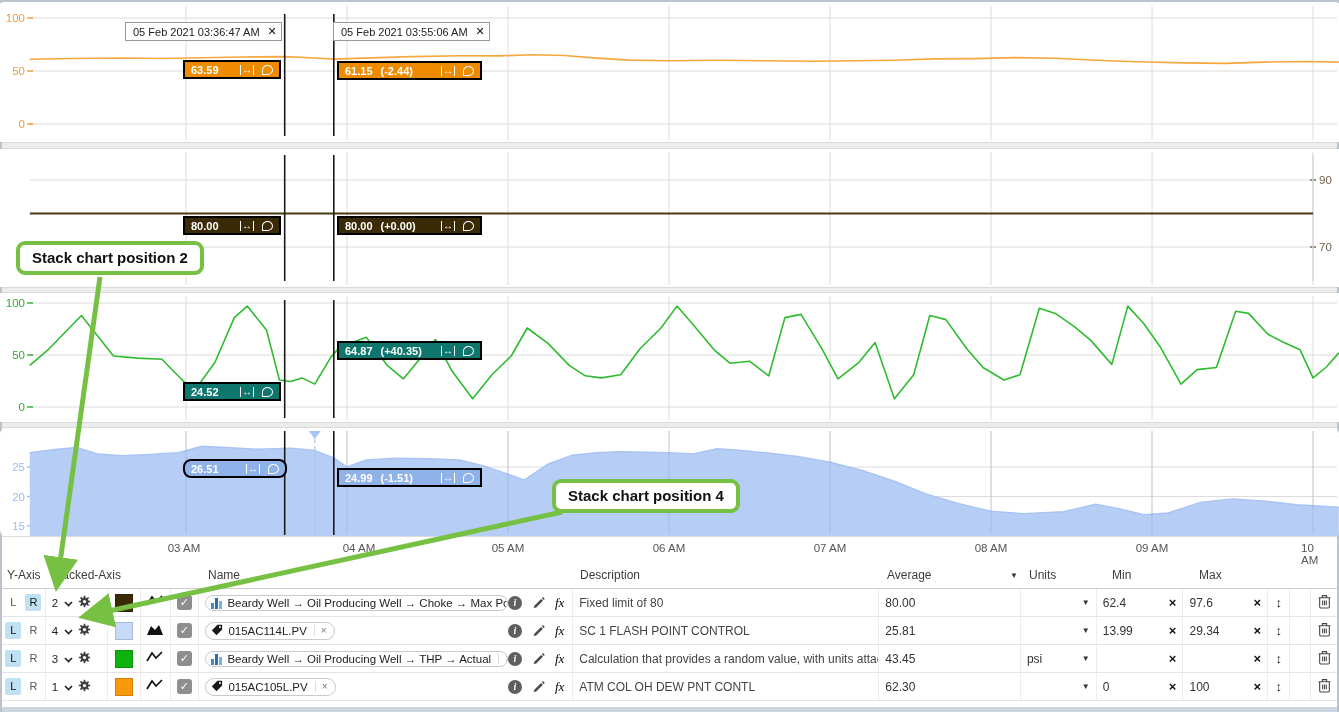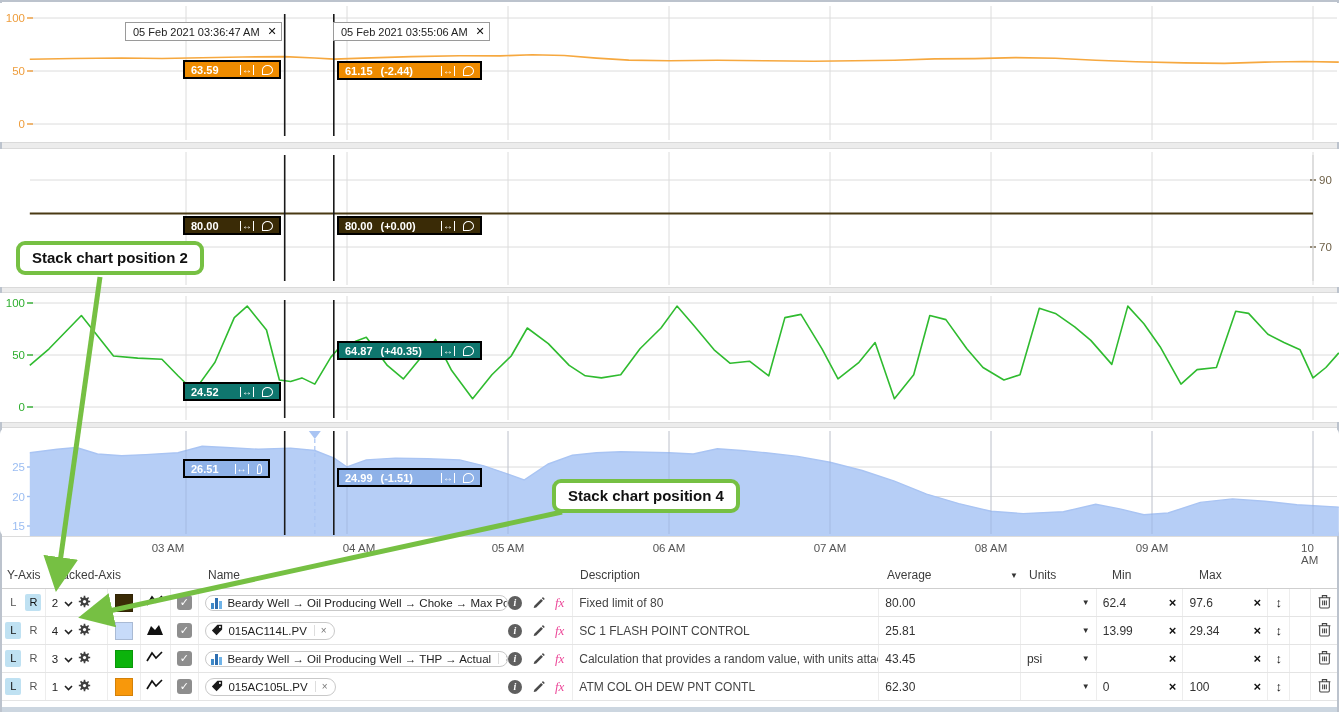--- a/index.html
+++ b/index.html
@@ -62,21 +62,21 @@
   .chk{width:15px;height:15px;background:#8e8e8e;border-radius:3px;color:#fff;font-size:11px;font-weight:bold;
        display:flex;align-items:center;justify-content:center;}
   .pill{display:flex;align-items:center;gap:5px;border:1px solid #c9c9c9;border-radius:11px;padding:1px 7px 1px 5px;
         font-size:11.5px;color:#222;white-space:nowrap;overflow:hidden;max-width:300px;}
   .pill .px{color:#777;font-size:10px;border-left:1px solid #ddd;padding-left:6px;margin-left:2px;}
   .assetico{display:inline-flex;align-items:flex-end;gap:1px;height:12px;}
   .assetico i{display:inline-block;width:3px;background:#3f8ac9;}
   .iconset{display:flex;align-items:center;gap:10px;flex:none;}
   .i-info{width:14px;height:14px;border-radius:50%;background:#5f5f5f;color:#fff;
           font:bold italic 10px/14px "Liberation Serif",serif;text-align:center;}
-  .i-fx{font:italic 13px "Liberation Serif",serif;color:#ec4899;}
+  .i-fx{font:italic 13px "Liberation Serif",serif;color:#000000;}
   .ddv{font-size:8px;color:#333;margin-right:6px;}
   .xbtn{font-weight:bold;font-size:13px;color:#111;margin-right:6px;}
   .updown{font-size:13px;font-weight:bold;color:#111;}
   .bottombar{position:absolute;left:2px;right:2px;bottom:0;height:5px;background:#ccd6e0;z-index:3;}
 </style>
 </head>
 <body>
 
 <div class="stage">
 
@@ -230,36 +230,36 @@
     <span class="mi">↔</span>
       <span class="sb"></span>
   </div>
   <div class="vbadge bg-green" style="left:337px;top:341px;width:145px;">
     <span>64.87</span>
     <span>(+40.35)</span>
       <span class="sp"></span>
     <span class="mi">↔</span>
       <span class="sb"></span>
   </div>
-  <div class="vbadge bg-blue" style="left:183px;top:459px;width:87px;">
+  <div class="vbadge bg-blue" style="left:183px;top:459px;width:104px;border-radius:8px;">
     <span>26.51</span>
       <span class="sp"></span>
     <span class="mi">↔</span>
       <span class="sb"></span>
   </div>
   <div class="vbadge bg-blue" style="left:337px;top:468px;width:145px;">
     <span>24.99</span>
     <span>(-1.51)</span>
       <span class="sp"></span>
     <span class="mi">↔</span>
       <span class="sb"></span>
   </div>
 
   <div class="axisrow" id="axisrow">
-      <span style="left: 166px;">03 AM</span>
+      <span style="left: 182px;">03 AM</span>
       <span style="left: 345px; padding-left: 24px;">04 AM</span>
       <span style="left: 506px;">05 AM</span>
       <span style="left: 667px;">06 AM</span>
       <span style="left: 828px;">07 AM</span>
       <span style="left: 989px;">08 AM</span>
       <span style="left: 1150px; text-align: center;">09 AM</span>
       <span style="left: 1311px;">10 AM</span>
     </div>
 
   <div class="callout" style="left:16px;top:241px;">

